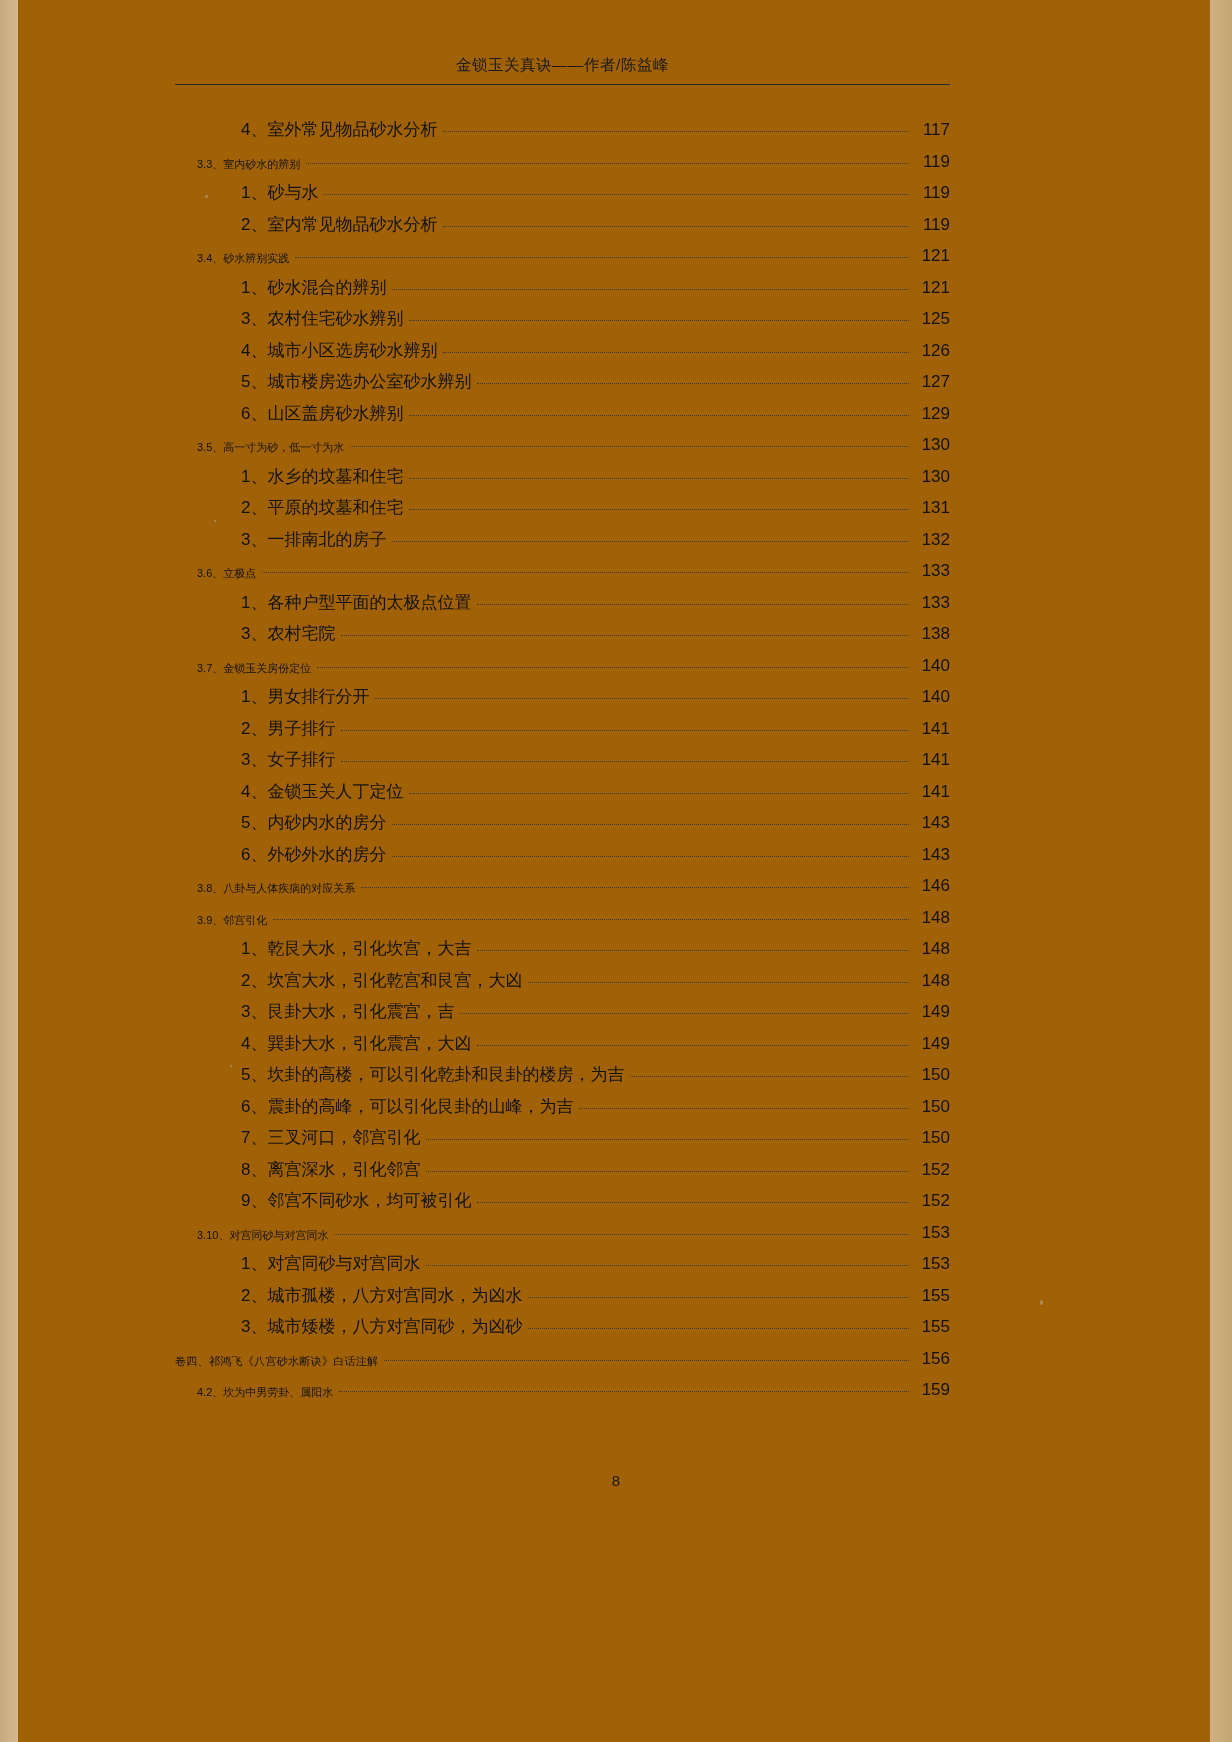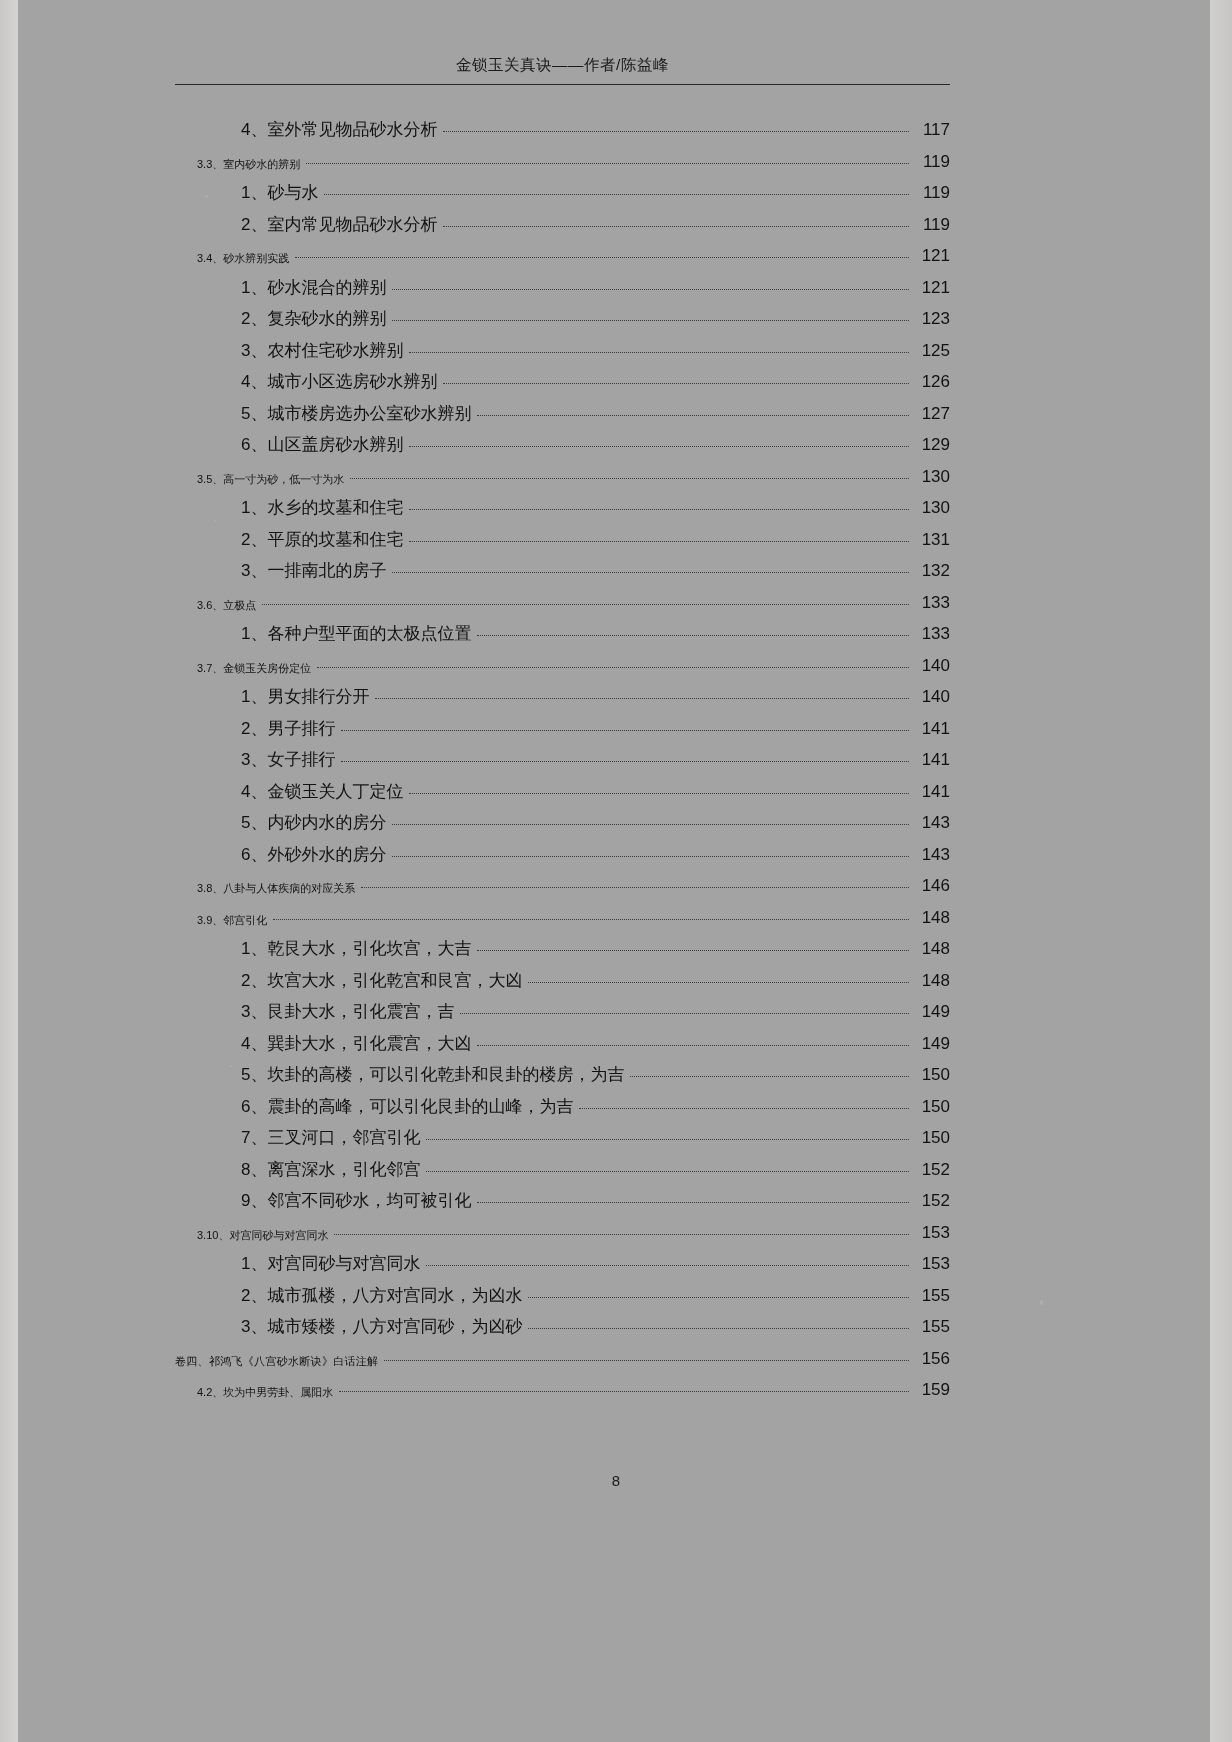--- a/index.html
+++ b/index.html
@@ -8,21 +8,21 @@
     background: #ffffff;
   }
   body {
     font-family: "Liberation Sans", sans-serif;
   }
   .page {
     position: relative;
     width: 1232px;
     height: 1742px;
     margin: 0 auto;
-    background: #a3a3a3;
+    background: #a16207;
     overflow: hidden;
   }
   
   .scan-edge-left {
     position: absolute;
     left: 0; top: 0;
     width: 18px; height: 100%;
     background: linear-gradient(to right, #e7e5e0, #fdfdfb);
     opacity: .55;
   }
@@ -145,25 +145,20 @@
           <span class="lbl">3.4、砂水辨别实践</span>
           <span class="dots"></span>
           <span class="pg">121</span>
         </div>
         <div class="toc-row lvl-3">
           <span class="lbl">1、砂水混合的辨别</span>
           <span class="dots"></span>
           <span class="pg">121</span>
         </div>
         <div class="toc-row lvl-3">
-          <span class="lbl">2、复杂砂水的辨别</span>
-          <span class="dots"></span>
-          <span class="pg">123</span>
-        </div>
-        <div class="toc-row lvl-3">
           <span class="lbl">3、农村住宅砂水辨别</span>
           <span class="dots"></span>
           <span class="pg">125</span>
         </div>
         <div class="toc-row lvl-3">
           <span class="lbl">4、城市小区选房砂水辨别</span>
           <span class="dots"></span>
           <span class="pg">126</span>
         </div>
         <div class="toc-row lvl-3">
@@ -198,20 +193,25 @@
         </div>
         <div class="toc-row lvl-2">
           <span class="lbl">3.6、立极点</span>
           <span class="dots"></span>
           <span class="pg">133</span>
         </div>
         <div class="toc-row lvl-3">
           <span class="lbl">1、各种户型平面的太极点位置</span>
           <span class="dots"></span>
           <span class="pg">133</span>
+        </div>
+        <div class="toc-row lvl-3">
+          <span class="lbl">3、农村宅院</span>
+          <span class="dots"></span>
+          <span class="pg">138</span>
         </div>
         <div class="toc-row lvl-2">
           <span class="lbl">3.7、金锁玉关房份定位</span>
           <span class="dots"></span>
           <span class="pg">140</span>
         </div>
         <div class="toc-row lvl-3">
           <span class="lbl">1、男女排行分开</span>
           <span class="dots"></span>
           <span class="pg">140</span>

